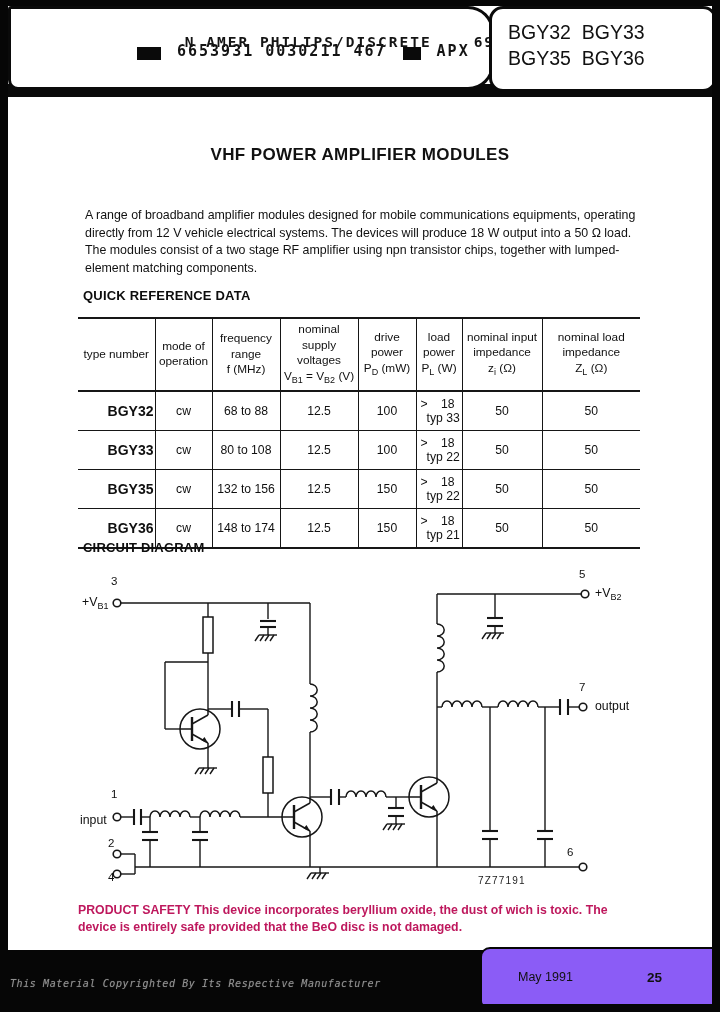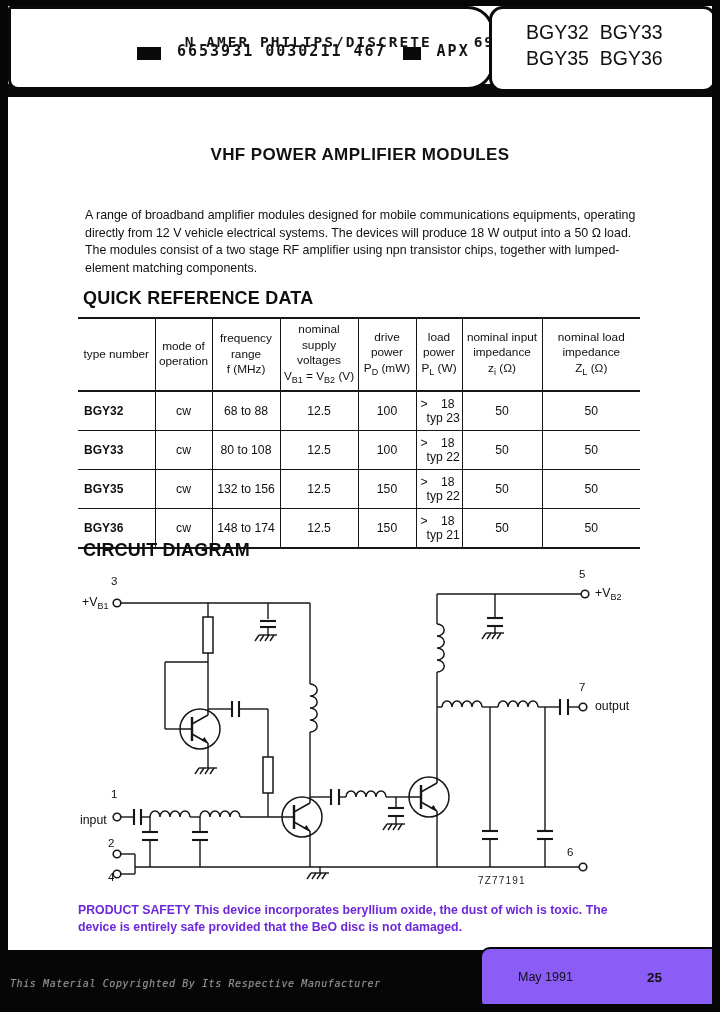--- a/index.html
+++ b/index.html
@@ -9,58 +9,58 @@
 
   
   .hdr-band { position:absolute; left:0; right:0; top:78px; height:13px; background:#0a0a0a; z-index:1; }
   .hdr-left-box { position:absolute; left:0; top:0; width:480px; height:78px; background:#fff; border:3px solid #0a0a0a; border-radius:3px 26px 26px 10px; z-index:2; }
   .hdr-line1 { position:absolute; left:88px; top:9px; font-family:"DejaVu Sans Mono", monospace; font-weight:bold; font-size:14.5px; letter-spacing:2px; white-space:pre; }
   .hdr-line1 .code2 { margin-left:42px; }
   .hdr-line2 { position:absolute; left:126px; top:33px; display:flex; align-items:flex-end; gap:16px; font-family:"DejaVu Sans Mono", monospace; font-weight:bold; font-size:15px; letter-spacing:2px; white-space:pre; }
   .mark { display:inline-block; width:24px; height:13px; background:#0a0a0a; }
   .mark.small { width:18px; }
   .hdr-right-box { position:absolute; right:-5px; top:0; width:222px; height:80px; background:#fff; border:3px solid #0a0a0a; border-radius:14px; z-index:2; }
-  .hdr-right-box .pn { padding-left:34px; font-size:19.5px; line-height:26px; white-space:pre; color:#111; }
+  .hdr-right-box .pn { padding-left:16px; font-size:19.5px; line-height:26px; white-space:pre; color:#111; }
   .hdr-right-box .pn:first-child { padding-top:10px; }
 
   
   .title { position:absolute; left:0; right:0; top:139px; margin:0; text-align:center; font-size:17px; font-weight:700; letter-spacing:0.4px; color:#111; }
   .intro { position:absolute; left:77px; top:201px; width:558px; margin:0; font-size:12.4px; line-height:1.43; color:#111; }
 
-  .sec-heading { position:absolute; margin:0; font-size:18px; font-weight:bold; letter-spacing:0.2px; color:#0e0e0e; }
+  .sec-heading { position:absolute; margin:0; font-size:13px; font-weight:bold; letter-spacing:0.2px; color:#0e0e0e; }
   .qrd-heading { left:75px; top:282px; }
   .cd-heading { left:75px; top:534px; }
 
   
   .qrt { position:absolute; left:70px; top:311px; width:562px; border-collapse:collapse; table-layout:fixed;
          border-top:2px solid #161616; border-bottom:2px solid #161616; font-size:12.2px; color:#101010; }
   .qrt th { height:64px; padding:3px 2px; font-weight:400; font-size:11.8px; line-height:1.32; text-align:center; vertical-align:middle; border-bottom:2px solid #161616; }
   .qrt td { height:36px; text-align:center; vertical-align:middle; border-bottom:1px solid #161616; }
   .qrt tbody tr:last-child td { border-bottom:none; }
   .qrt th, .qrt td { border-left:1.5px solid #161616; }
   .qrt th:first-child, .qrt td:first-child { border-left:none; }
-  .qrt td.tname { text-align:left; padding-left:6px; font-weight:bold; font-size:12px; }
+  .qrt td.tname { text-align:right; padding-left:6px; font-weight:bold; font-size:14px; }
   .qrt sub, .intro sub, .clbl sub { font-size:9px; vertical-align:-3px; }
   .load-line1 { display:flex; justify-content:space-between; padding:0 6px 0 3px; }
   .load-line2 { text-align:left; padding-left:9px; }
 
   
   .circuit { position:absolute; left:72px; top:556px; width:590px; height:335px; }
   .circuit svg { position:absolute; left:0; top:0; }
   svg .wire { stroke:#161616; stroke-width:1.4; fill:none; }
   svg .plate { stroke:#161616; stroke-width:2.1; fill:none; }
   svg .comp { stroke:#161616; stroke-width:1.5; fill:none; }
   svg .term { stroke:#161616; stroke-width:1.6; fill:#ffffff; }
   svg .fillb { fill:#161616; stroke:none; }
   .clbl { position:absolute; font-size:11.5px; color:#101010; white-space:nowrap; }
   .clbl.word { font-size:12.3px; }
   .clbl.ref { font-size:10px; letter-spacing:1.2px; color:#1c1c1c; }
 
   
-  .safety { position:absolute; left:70px; top:896px; width:562px; margin:0; font-size:12.3px; font-weight:bold; line-height:1.4; color:#6d28d9; }
+  .safety { position:absolute; left:70px; top:896px; width:562px; margin:0; font-size:12.3px; font-weight:bold; line-height:1.4; color:#be185d; }
 
   
   .footer-band { position:absolute; left:0; right:0; top:944px; bottom:0; background:#060606; }
   .copyright { position:absolute; left:2px; top:28px; font-family:"DejaVu Sans Mono", monospace; font-size:10px; color:#8f8f8f; letter-spacing:0.6px; text-shadow:0 0 1px #555;font-style:italic; }
   .footer-box { position:absolute; right:-4px; top:-3px; width:232px; height:56px; background:#8b5cf6; border:2.5px solid #060606; border-radius:10px 0 0 6px; display:flex; align-items:center; }
   .footer-date { margin-left:36px; font-size:12.5px; color:#111; }
   .footer-page { margin-left:auto; margin-right:52px; font-size:13.5px; font-weight:bold; color:#111; }
 </style>
 </head>
 <body>
@@ -121,21 +121,21 @@
           <td class="tname">BGY32</td>
           <td>cw</td>
           <td>68 to 88</td>
           <td>12.5</td>
           <td>100</td>
           <td>
             <div class="load-line1">
                 <span>&gt;</span>
                 <span>18</span>
               </div>
-            <div class="load-line2">typ 23</div>
+            <div class="load-line2">typ 33</div>
           </td>
           <td>50</td>
           <td>50</td>
         </tr>
         <tr>
           <td class="tname">BGY33</td>
           <td>cw</td>
           <td>80 to 108</td>
           <td>12.5</td>
           <td>100</td>

